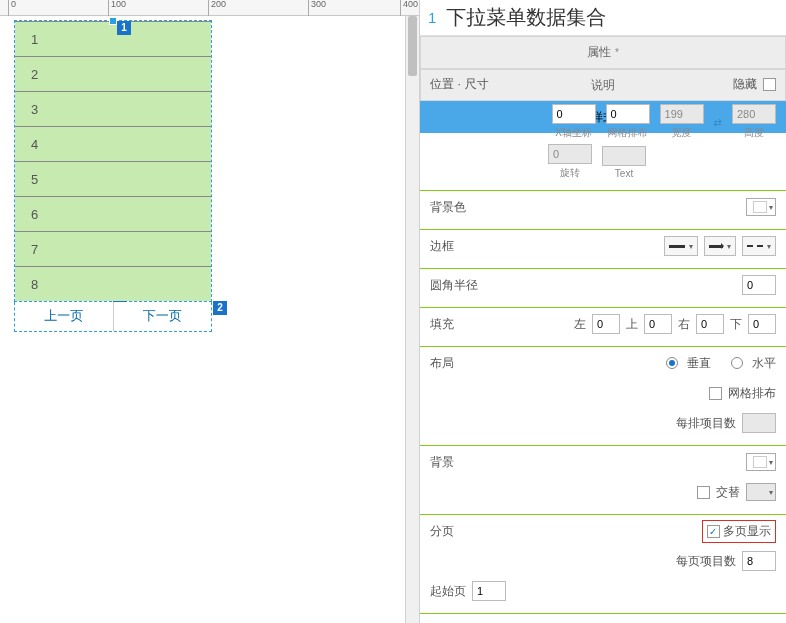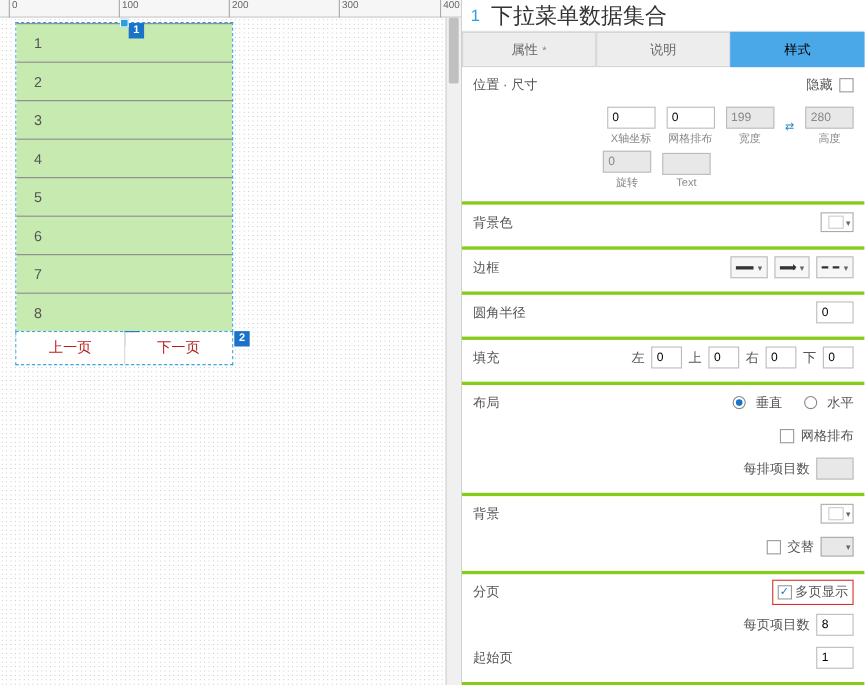--- a/index.html
+++ b/index.html
@@ -17,36 +17,36 @@
 }
 .canvas-scroll { position:absolute; top:16px; right:0; width:14px; bottom:0; background:#f0f0f0; border-left:1px solid #d0d0d0; }
 .canvas-scroll .thumb { position:absolute; top:0; left:2px; right:2px; height:60px; background:#c0c0c0; border-radius:2px;}
 .widget { position: absolute; left: 14px; top: 4px; width: 198px; }
 .list { border:1px dashed #2aa0e0; position:relative; background:#fff;}
 .list .row { height: 35px; line-height:35px; padding-left:16px; font-size:13px; color:#555; background:#c7eab1; border-top:1px solid #888;}
 .list .row:first-child { border-top:none;}
 .sel-handle { position:absolute; width:8px; height:8px; background:#2aa0e0; border:1px solid #fff; }
 .sel-top { top:-4px; left:50%; margin-left:-4px;}
 .pager { display:flex; border:1px dashed #2aa0e0; border-top:none; height:30px; position:relative;}
-.pager .btn { flex:1; text-align:center; line-height:28px; font-size:13px; color:#b91c1c; background:#fff;}
+.pager .btn { flex:1; text-align:center; line-height:28px; font-size:13px; color:#0369a1; background:#fff;}
 .pager .btn:first-child { border-right:1px solid #ccc;}
 .marker { position:absolute; width:14px; height:14px; background:#1a73c9; color:#fff; font-size:10px; text-align:center; line-height:14px; font-weight:bold;}
 .m3 { left:98px; top:280px;} .m2 { left:198px; top:280px;} .m1 { left:102px; top:0px;}
 
 
 .panel { flex:1; display:flex; flex-direction:column; background:#fff; font-size:12px; color:#333;}
 .panel-head { display:flex; align-items:center; height:36px; padding:0 8px; border-bottom:1px solid #e0e0e0;}
 .panel-head .num { color:#2aa0e0; font-size:15px; margin-right:10px;}
 .panel-head .title { font-size:20px; }
-.tabs { display:flex; height:32px; }
+.tabs { display:flex; height:32px;flex-direction:column; }
 .tabs .tab { flex:1; text-align:center; line-height:30px; font-size:12px; color:#666; background:#ededed; border:1px solid #d6d6d6; cursor:pointer;}
 .tabs .tab.active { background:#4aa8e8; color:#000000; border-color:#4aa8e8;}
 .tabs .tab .star { color:#888; margin-left:4px; font-size:10px;}
 
-.section { border-bottom:3px solid #84cc16; padding:4px 10px 10px 10px;}
+.section { border-bottom:1px solid #84cc16; padding:4px 10px 10px 10px;}
 .row-line { display:flex; align-items:center; min-height:24px; gap:6px;}
 .spacer { flex:1;}
 .inp { width:44px; height:20px; border:1px solid #bbb; font-size:11px; padding:0 4px; background:#fff;}
 .inp.dis { background:#e8e8e8; color:#888;}
 .sub { font-size:10px; color:#888; text-align:center; margin-top:2px; display:block;}
 .col { display:flex; flex-direction:column; align-items:center;}
 .chk { width:13px; height:13px; border:1px solid #999; display:inline-block; vertical-align:middle; background:#fff;}
 .chk.on::after { content:"✓"; color:#1a73c9; font-size:10px; line-height:11px; display:block; text-align:center;}
 .lbl { font-size:12px; color:#555;}
 .swatch { width:30px; height:18px; border:1px solid #aaa; background:#fff; display:inline-flex; align-items:center; justify-content:flex-end; padding-right:2px;}
@@ -246,19 +246,19 @@
       <span class="spacer"></span>
       <span class="redbox">
         <span class="chk on"></span>
         <span class="lbl">多页显示</span>
       </span>
     </div>
     <div class="row-line" style="justify-content:flex-end; margin-top:6px;">
       <span class="lbl">每页项目数</span>
       <input class="inp" style="width: 34px;" value="8">
     </div>
-    <div class="row-line" style="justify-content:space-between; margin-top:6px;">
+    <div class="row-line" style="justify-content:flex-start; margin-top:6px;">
       <span class="lbl">起始页</span>
       <input class="inp" style="width: 34px;" value="1">
     </div>
   </div>
 
 </div>
 
 </body></html>

